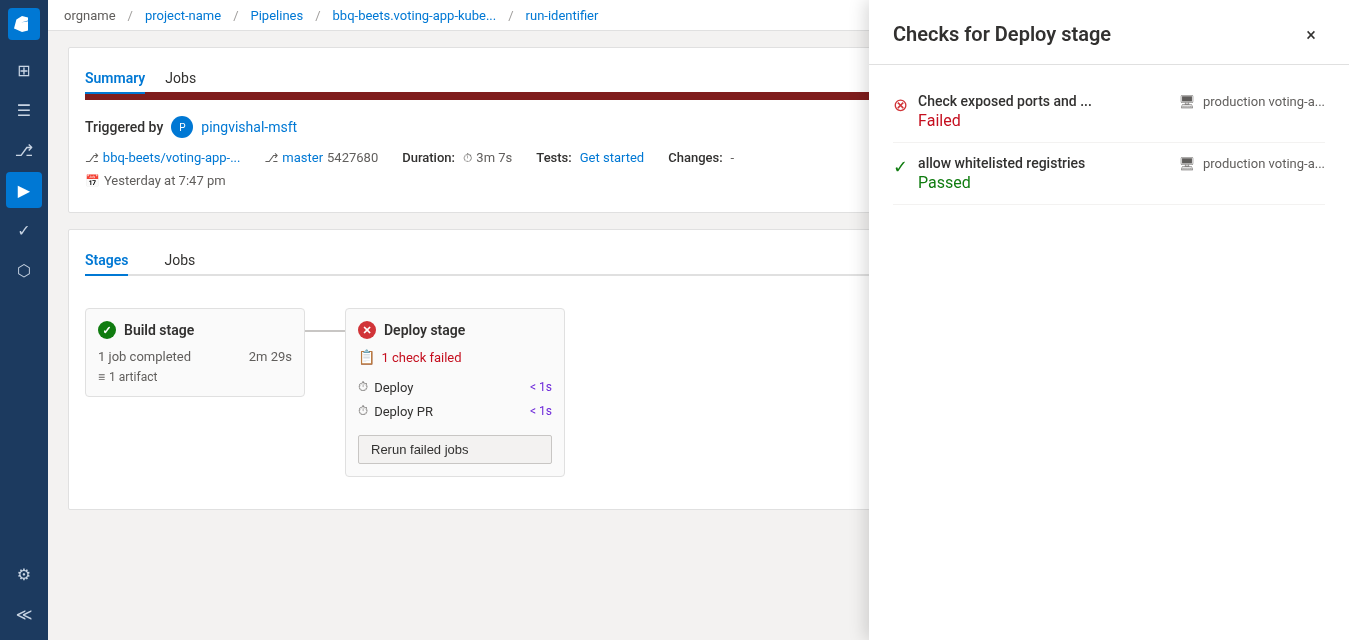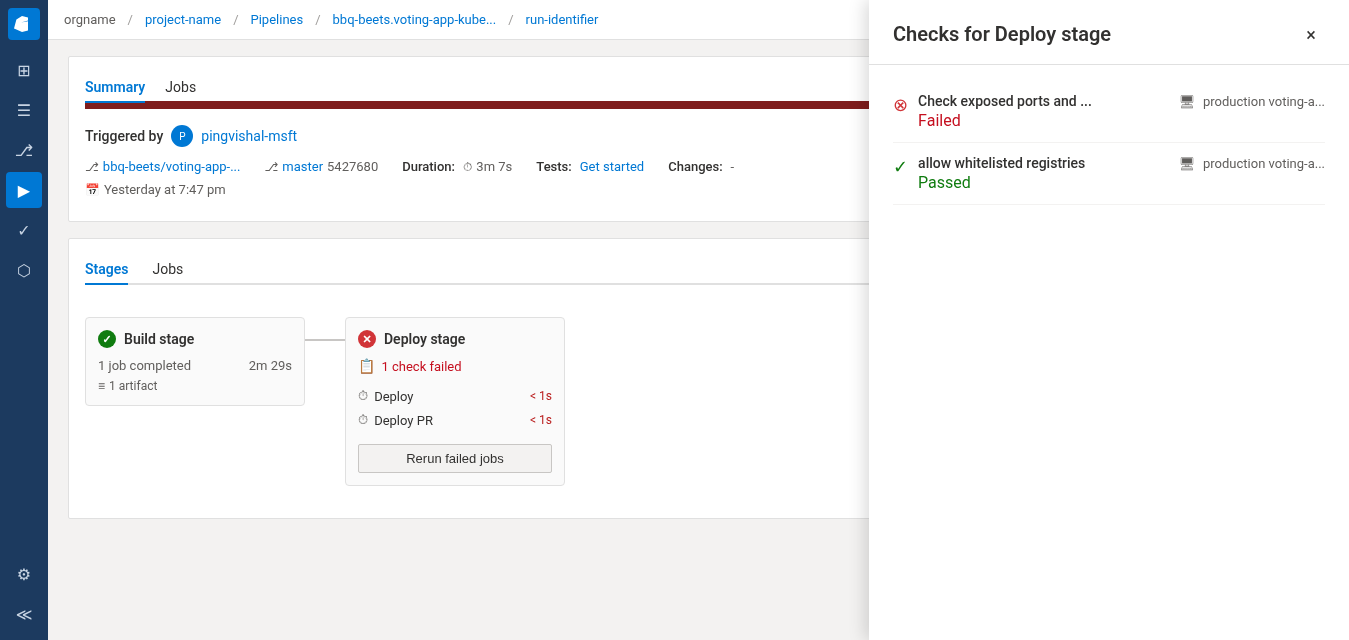--- a/index.html
+++ b/index.html
@@ -53,21 +53,21 @@
       flex-direction: column;
       overflow: hidden;
       background: #f3f2f1;
     }
 
     
     .top-nav {
       background: white;
       border-bottom: 1px solid #e0e0e0;
       padding: 0 16px;
-      height: 40px;
+      height: 31px;
       display: flex;
       align-items: center;
       gap: 8px;
       font-size: 13px;
       color: #323130;
     }
     .breadcrumb-item { color: #605e5c; }
     .breadcrumb-sep { color: #a19f9d; margin: 0 4px; }
     .breadcrumb-link { color: #0078d4; cursor: pointer; }
     .top-nav-avatar {
@@ -160,21 +160,21 @@
 
     
     .stages-section {
       background: white;
       border: 1px solid #e0e0e0;
       border-radius: 2px;
       padding: 16px;
     }
     .stages-tab-row {
       display: flex;
-      gap: 4px;
+      gap: 16px;
       margin-bottom: 16px;
       border-bottom: 2px solid #e0e0e0;
     }
     .stages-tab {
       padding: 6px 0;
       margin-right: 20px;
       font-size: 14px;
       color: #323130;
       cursor: pointer;
       border-bottom: 2px solid transparent;
@@ -277,34 +277,34 @@
 
     .job-row {
       display: flex;
       align-items: center;
       justify-content: space-between;
       font-size: 13px;
       color: #323130;
       padding: 4px 0;
     }
     .job-row-left { display: flex; align-items: center; gap: 6px; }
-    .job-time { color: #b91c1c; font-size: 12px; }
+    .job-time { color: #6d28d9; font-size: 12px; }
     .job-clock-icon { color: #605e5c; font-size: 13px; }
 
     .rerun-button {
       width: 100%;
       margin-top: 12px;
       padding: 6px 12px;
       background: #f3f2f1;
       border: 1px solid #c8c6c4;
       border-radius: 2px;
       font-size: 13px;
       color: #323130;
       cursor: pointer;
-      text-align: center;
+      text-align: left;
     }
 
     
     .overlay-panel {
       position: fixed;
       top: 0;
       right: 0;
       width: 480px;
       height: 640px;
       background: white;

